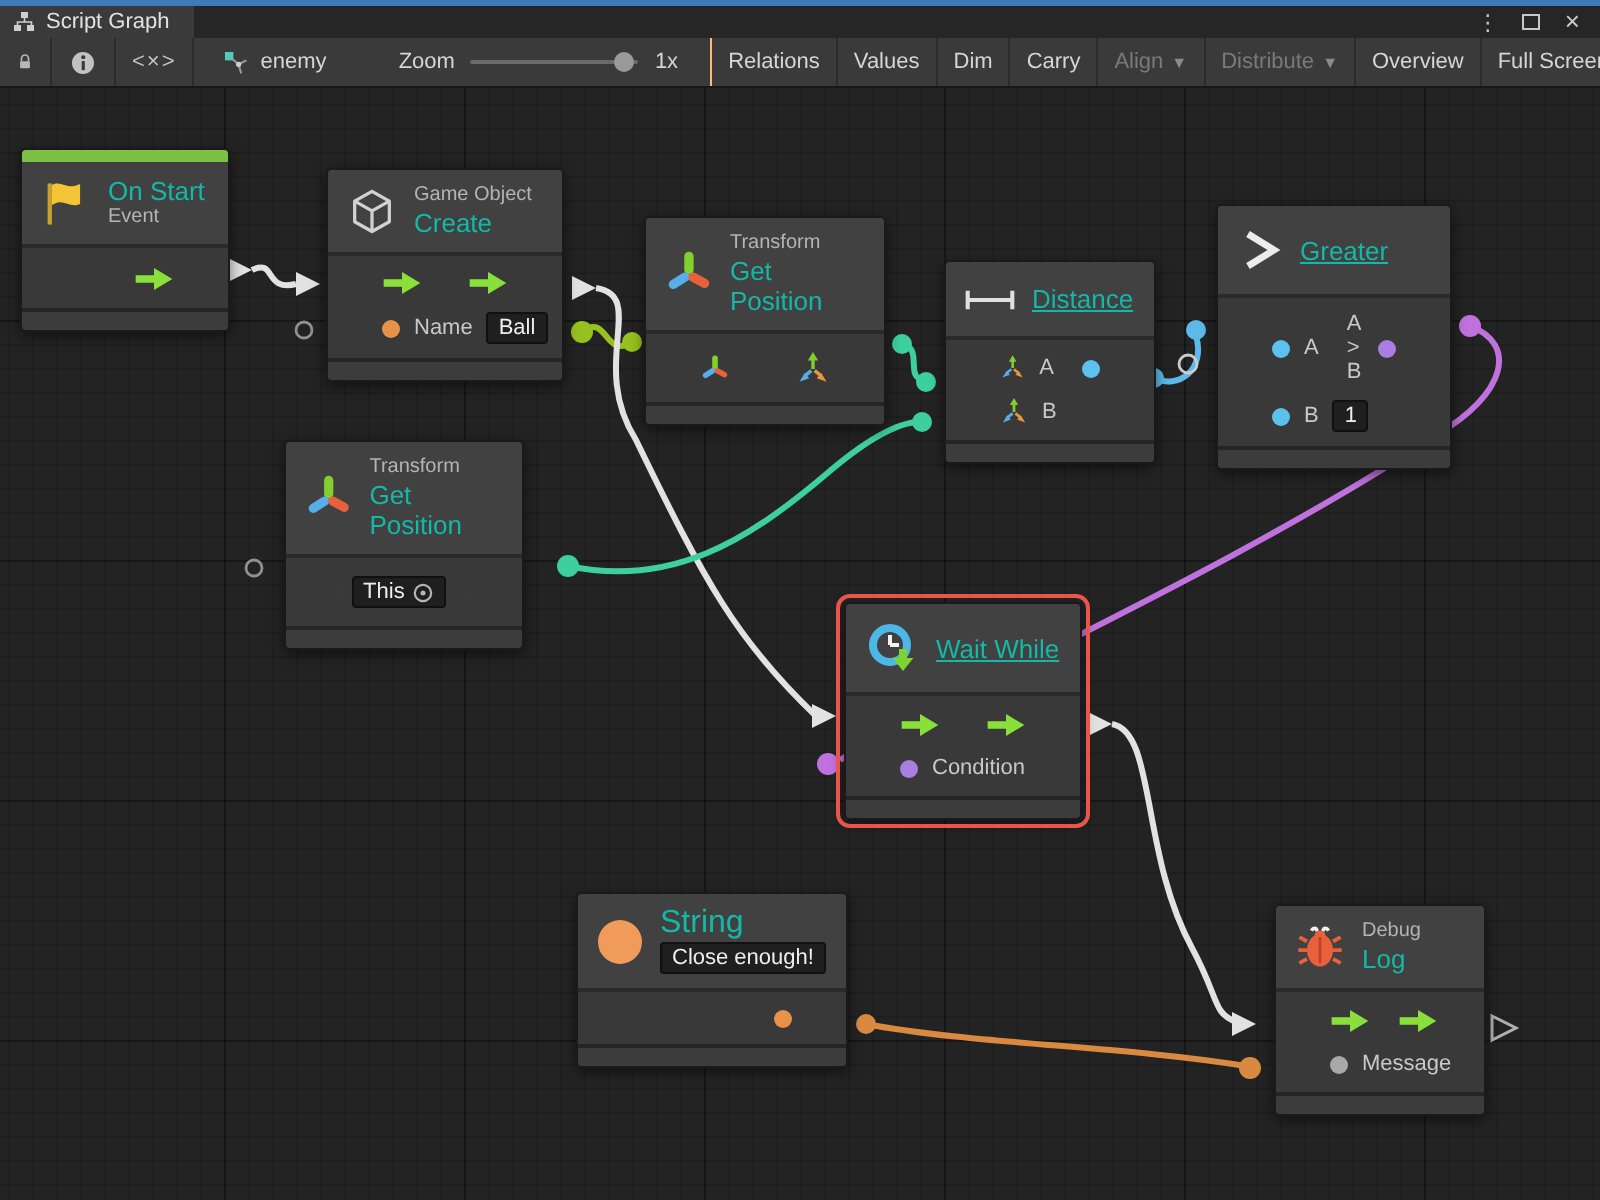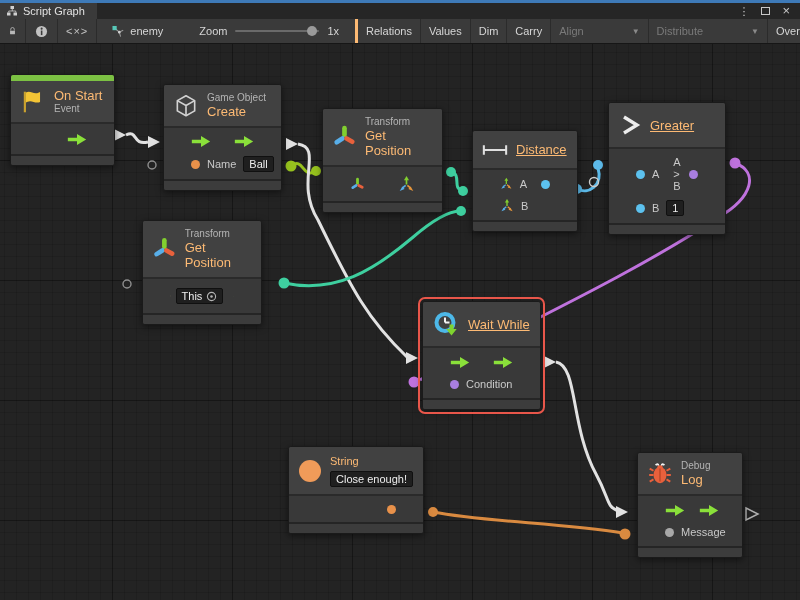--- a/index.html
+++ b/index.html
@@ -15,21 +15,21 @@
   .winctl { margin-left:auto; display:flex; align-items:center; gap:12px; padding-right:10px; color:#c8c8c8; }
   .winctl .kebab { font-size:11px; letter-spacing:0; }
   .winctl .maxbox { width:9px; height:8px; border:1px solid #c8c8c8; display:inline-block; }
   .winctl .closex { font-size:13px; line-height:10px; }
 
   .toolbar { height:25px; background:#3a3a3a; border-bottom:1px solid #161616;
              display:flex; align-items:stretch; font-size:11px; color:#d6d6d6; }
   .tbtn { display:flex; align-items:center; justify-content:center; padding:0 8px;
           border-right:1px solid #2b2b2b; white-space:nowrap; }
   .tbtn.icon { padding:0 9px; }
-  .tbtn.disabled { color:#7a7a7a;gap:44px; }
+  .tbtn.disabled { color:#7a7a7a; }
   .tb-caret { font-size:8px; margin-left:4px; color:#8a8a8a; }
   .zoomwrap { display:flex; align-items:center; gap:8px; padding:0 10px; }
   .zoomtrack { position:relative; width:84px; height:2px; background:#6a6a6a; border-radius:1px; }
   .zoomknob { position:absolute; top:-4px; right:2px; width:10px; height:10px; border-radius:50%; background:#9a9a9a; }
   .codeglyph { font-size:11px; color:#c4c4c4; letter-spacing:1px; }
 
   
   #canvas { position:absolute; top:44px; left:0; width:800px; height:556px;
     background-color:#232323;
     background-image:
@@ -43,21 +43,21 @@
   #wires { position:absolute; top:0; left:0; width:800px; height:556px; }
 
   
   .node { position:absolute; background:#3b3b3b; border:1px solid #1a1a1a; border-radius:3px;
           box-shadow:0 2px 7px rgba(0,0,0,.5); color:#e4e4e4; }
   .node.selected { outline:2px solid #e8564a; outline-offset:2px; }
   .event-strip { height:6px; background:#7cc143; border-radius:2px 2px 0 0; }
   .nhead { display:flex; align-items:center; gap:8px; padding:7px 9px; background:#414141;
            border-bottom:2px solid #2a2a2a; border-radius:2px 2px 0 0; }
   .ntitles .sub { display:block; font-size:10px; color:#b4b4b4; line-height:12px; }
-  .ntitles .main { display:block; font-size:13px; color:#fdba74; line-height:15px; }
+  .ntitles .main { display:block; font-size:13px; color:#14b8a6; line-height:15px; }
   .single .main { font-size:13px;text-decoration:underline; }
   .nbody { background:#393939; padding:3px 0; }
   .nrow { display:flex; align-items:center; gap:7px; padding:4px 27px; min-height:24px; font-size:11px; color:#c9c9c9; }
   .nfoot { height:11px; background:#3c3c3c; border-top:2px solid #252525; border-radius:0 0 2px 2px; }
   .spacer { flex:1; }
   .pdot { width:9px; height:9px; border-radius:50%; flex:none; }
   .pdot.orange { background:#e8914a; }
   .pdot.blue { background:#5cc1ee; }
   .pdot.purple { background:#a97ee0; }
   .pdot.gray { background:#a8a8a8; }
@@ -113,21 +113,21 @@
       </svg>
       <span>enemy</span>
     </div>
     <div class="zoomwrap" style="margin-left:18px;">
       <span>Zoom</span>
       <div class="zoomtrack">
         <div class="zoomknob"></div>
       </div>
       <span>1x</span>
     </div>
-    <div class="tbtn" style="margin-left:6px; border-left:3px solid #fdba74;justify-content:center;">
+    <div class="tbtn" style="margin-left:6px; border-left:1px solid #fdba74;justify-content:center;">
       <span>Relations</span>
     </div>
     <div class="tbtn">
       <span>Values</span>
     </div>
     <div class="tbtn">
       <span>Dim</span>
     </div>
     <div class="tbtn">
       <span>Carry</span>
@@ -431,21 +431,21 @@
       </div>
       <div class="nfoot"></div>
     </div>
 
     <div class="node" style="left:288px; top:402px; width:136px;">
       <div class="nhead" style="padding:7px 9px;">
         <svg width="24" height="24" viewBox="0 0 24 24">
           <circle cx="12" cy="12" r="11" fill="#f09b59"></circle>
         </svg>
         <span class="ntitles">
-          <span class="main" style="font-size:11px;">String</span>
+          <span class="main" style="font-size:16px;">String</span>
           <span class="field" style="margin-top:2px;">
             <span>Close enough!</span>
           </span>
         </span>
       </div>
       <div class="nbody">
         <div class="nrow" style="min-height:20px;">
           <span class="spacer"></span>
           <span class="pdot orange"></span>
         </div>

